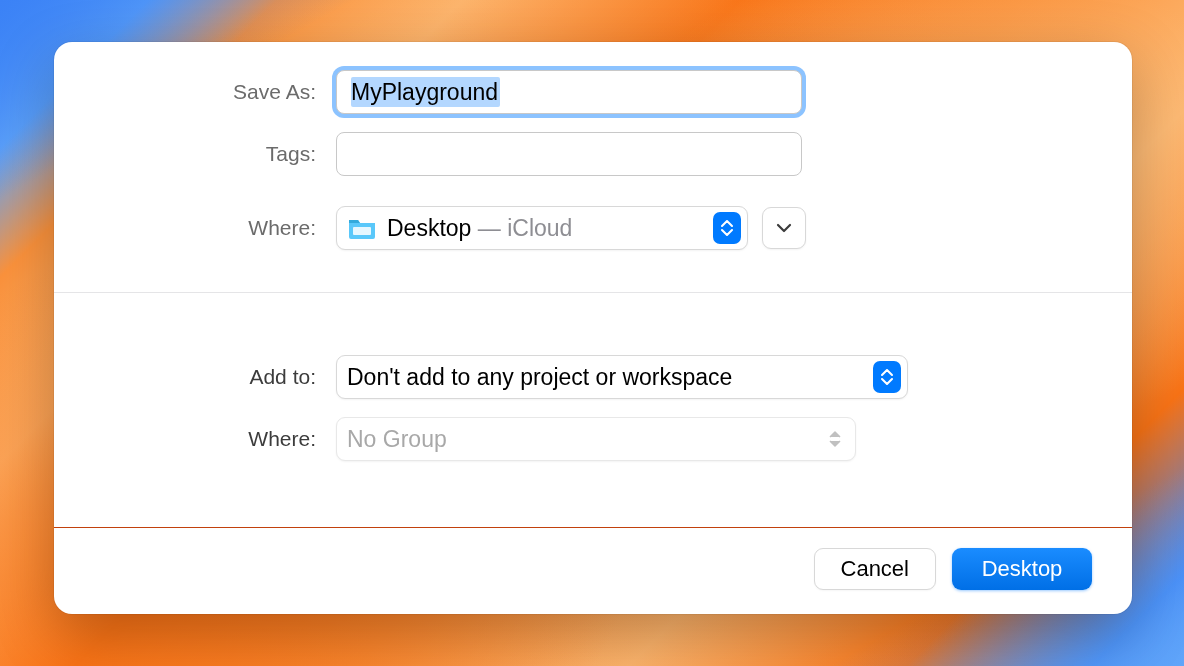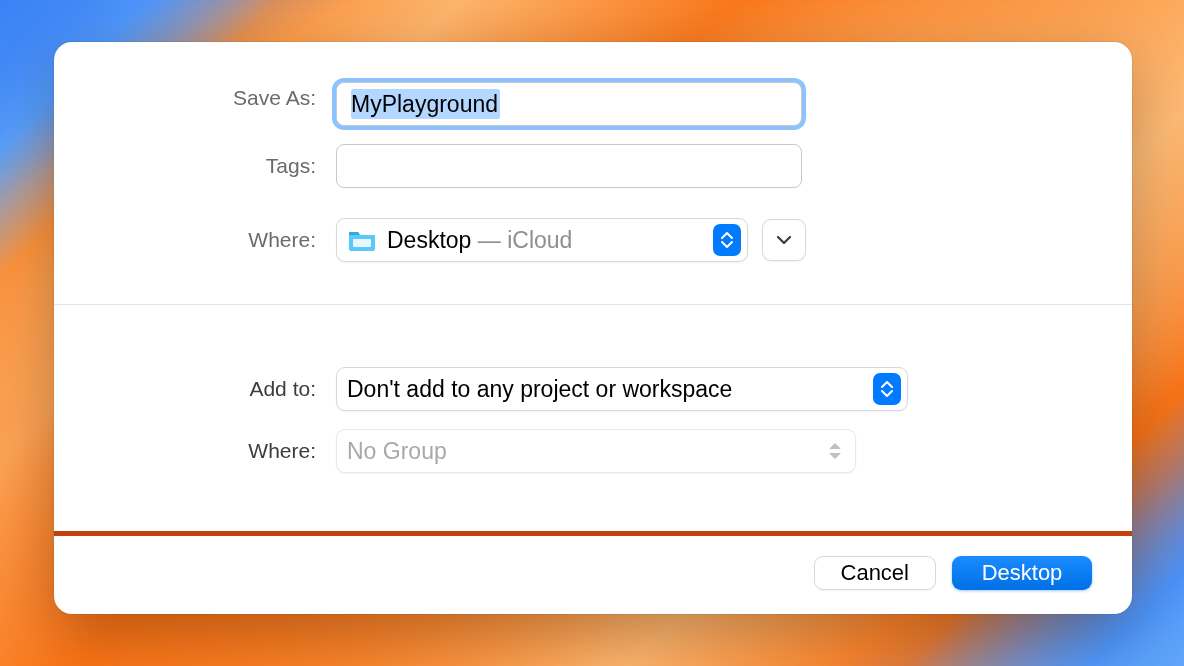--- a/index.html
+++ b/index.html
@@ -57,21 +57,21 @@
       flex-direction: column;
     }
 
     .section-top {
       padding: 28px 52px 30px 52px;
       border-bottom: 1px solid #e5e5e7;
     }
 
     .section-middle {
       padding: 62px 52px 30px 52px;
-      border-bottom: 5px solid #c2410c;
+      border-bottom: 1px solid #c2410c;
       flex: 1;
     }
 
     .section-bottom {
       padding: 20px 40px 24px 40px;
       display: flex;
       justify-content: flex-end;
       gap: 16px;
     }
 
@@ -92,21 +92,20 @@
       color: #3c3c3c;
       padding-right: 20px;
     }
 
     .form-label.light {
       color: #6b6b6b;
     }
 
     .input-wrapper {
       position: relative;
-      margin-top: 12px;
     }
 
     .text-input {
       width: 466px;
       height: 44px;
       border: 1px solid #c8c8c8;
       border-radius: 8px;
       font-size: 23px;
       padding: 0 14px;
       outline: none;
@@ -241,21 +240,21 @@
       cursor: default;
       box-shadow: 0 1px 2px rgba(0,0,0,0.05);
     }
 
     .expand-button svg {
       width: 16px;
       height: 10px;
     }
 
     .dialog-button {
-      height: 34px;
+      height: 42px;
       padding: 0 26px;
       border-radius: 9px;
       font-size: 22px;
       border: none;
       cursor: default;
       display: flex;
       align-items: center;
       justify-content: center;
     }
 

